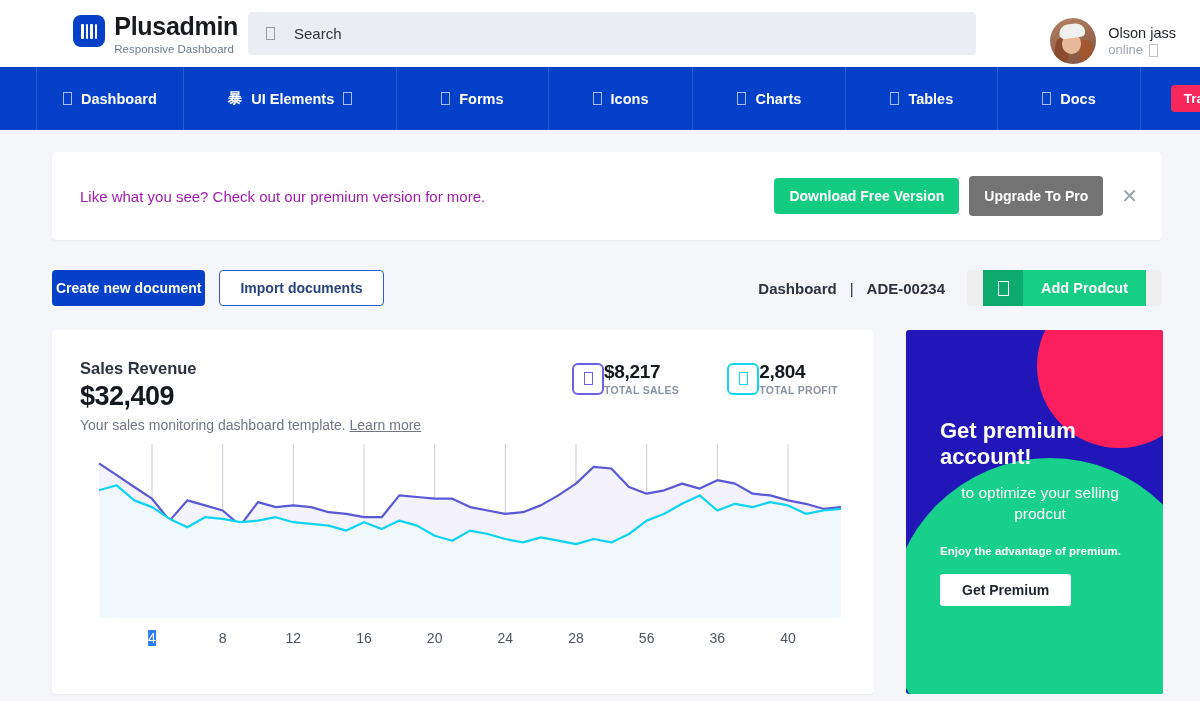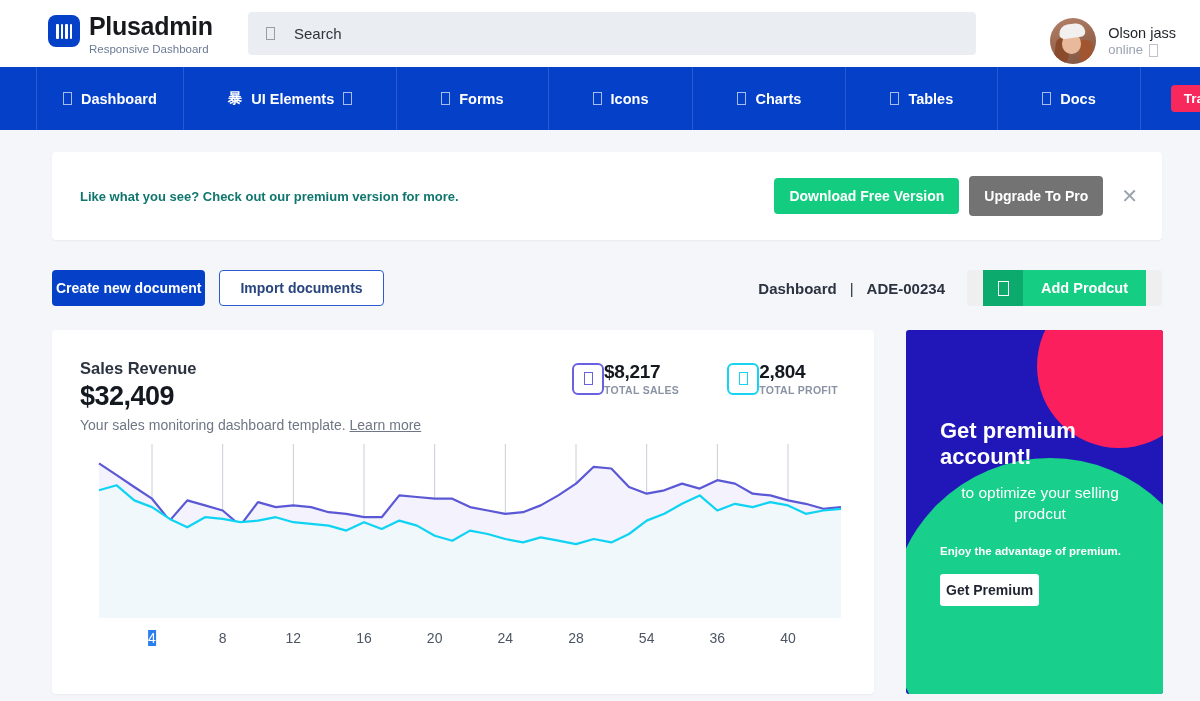--- a/index.html
+++ b/index.html
@@ -9,21 +9,21 @@
     font-family: "Liberation Sans", sans-serif;
     overflow: hidden;
   }
   .page { position: relative; width: 1200px; height: 701px; background:#f4f6f9; }
 
   
   .topbar {
     position: absolute; left:0; top:0; width:1200px; height:67px;
     background:#ffffff; display:flex; align-items:center;
   }
-  .brand { display:flex; align-items:flex-start; margin-left:48px; width:190px; }
+  .brand { display:flex; align-items:flex-start; margin-left:48px; width:190px;justify-content:flex-end; }
   .logo-mark {
     width:32px; height:32px; border-radius:8px; background:#0540c8;
     display:flex; align-items:center; justify-content:center; gap:2px;
     margin-top:4px; flex:0 0 auto;
   }
   .logo-mark i { display:block; width:2.5px; height:15px; background:#fff; border-radius:1px; }
   .brand-text { margin-left:9px; }
   .brand-name { font-size:25px; font-weight:700; color:#17191c; letter-spacing:-0.3px; line-height:30px; }
   .brand-sub { font-size:11.5px; color:#6b7b94; line-height:14px; margin-top:1px; }
 
@@ -71,21 +71,21 @@
     background:#f7295c; color:#fff; font-size:13.5px; font-weight:700;
     padding:6px 13px; border-radius:4px; cursor:pointer;
   }
 
   
   .banner {
     position:absolute; left:52px; top:152px; width:1110px; height:88px;
     background:#fff; border-radius:4px; display:flex; align-items:center;
     padding:0 24px 0 28px; box-shadow:0 1px 2px rgba(16,24,40,.05);
   }
-  .banner-text { font-size:13px; color:#0f766e;font-weight:bold; }
+  .banner-text { font-size:15px; color:#a21caf; }
   .banner-actions { margin-left:auto; display:flex; align-items:center; gap:10px; }
   .btn-green {
     background:#14cc80; color:#fff; font-size:14px; font-weight:700;
     padding:10px 15px; border-radius:4px; border:none; cursor:pointer;
   }
   .btn-orange {
     background:#737373; color:#fff; font-size:14px; font-weight:700;
     padding:12px 15px; border-radius:4px; border:none; cursor:pointer;
   }
   .banner-close {
@@ -147,21 +147,21 @@
     background:#2117b8; border-radius:3px; overflow:hidden;
   }
   .promo .circ-pink { position:absolute; right:-38px; top:-46px; width:164px; height:164px; border-radius:50%; background:#fc1f5e; }
   .promo .circ-green { position:absolute; left:-16px; top:128px; width:320px; height:320px; border-radius:50%; background:#18cf8c; }
   .promo-content { position:absolute; left:34px; top:88px; width:200px; }
   .promo-h { font-size:22px; font-weight:700; color:#fff; line-height:1.16; }
   .promo-p { font-size:15.5px; color:#fff; margin-top:14px; line-height:1.33;text-align:center; }
   .promo-note { font-size:11.5px; font-weight:700; color:#fff; margin-top:21px; }
   .btn-white {
     margin-top:17px; background:#fff; color:#1f2430; font-size:14px; font-weight:700;
-    padding:0 6px; height:32px; border:none; border-radius:3px; cursor:pointer;
+    padding:0 22px; height:32px; border:none; border-radius:3px; cursor:pointer;
   }
 </style>
 </head>
 <body>
 
 <div class="page">
 
   <div class="topbar">
     <div class="brand">
       <div class="logo-mark">
@@ -308,21 +308,21 @@
           <path d="M47.0,50.3 L64.7,45.3 L82.3,60.4 L100.0,67.1 L117.7,78.9 L135.3,87.3 L153.0,77.2 L170.7,78.9 L188.3,82.2 L206.0,80.6 L223.7,77.2 L241.3,82.2 L259.0,83.9 L276.7,85.6 L294.3,90.6 L312.0,82.2 L329.7,89.0 L347.3,80.6 L365.0,85.6 L382.7,95.7 L400.3,100.7 L418.0,90.6 L435.7,94.0 L453.3,99.0 L471.0,102.4 L488.7,97.4 L506.3,100.7 L524.0,104.1 L541.7,99.0 L559.3,102.4 L577.0,94.0 L594.7,80.6 L612.3,73.8 L630.0,63.8 L647.7,55.4 L665.3,70.5 L683.0,63.8 L700.7,67.1 L718.3,62.1 L736.0,65.4 L753.7,73.8 L771.3,70.5 L789.0,68.8" fill="none" stroke="#0fd3f2" stroke-width="2.2" stroke-linejoin="round"></path>
         </svg>
       <div class="xaxis" id="xaxis">
           <span class="xtick sel" style="left: 100px;">4</span>
           <span class="xtick" style="left: 170.667px;">8</span>
           <span class="xtick" style="left: 241.333px;">12</span>
           <span class="xtick" style="left: 312px;">16</span>
           <span class="xtick" style="left: 382.667px;">20</span>
           <span class="xtick" style="left: 453.333px;">24</span>
           <span class="xtick" style="left: 524px;">28</span>
-          <span class="xtick" style="left: 594.667px;">54</span>
+          <span class="xtick" style="left: 594.667px;">56</span>
           <span class="xtick" style="left: 665.333px;">36</span>
           <span class="xtick" style="left: 736px;">40</span>
         </div>
     </div>
   </div>
 
   <div class="promo">
     <div class="circ-pink"></div>
     <div class="circ-green"></div>
     <div class="promo-content">

